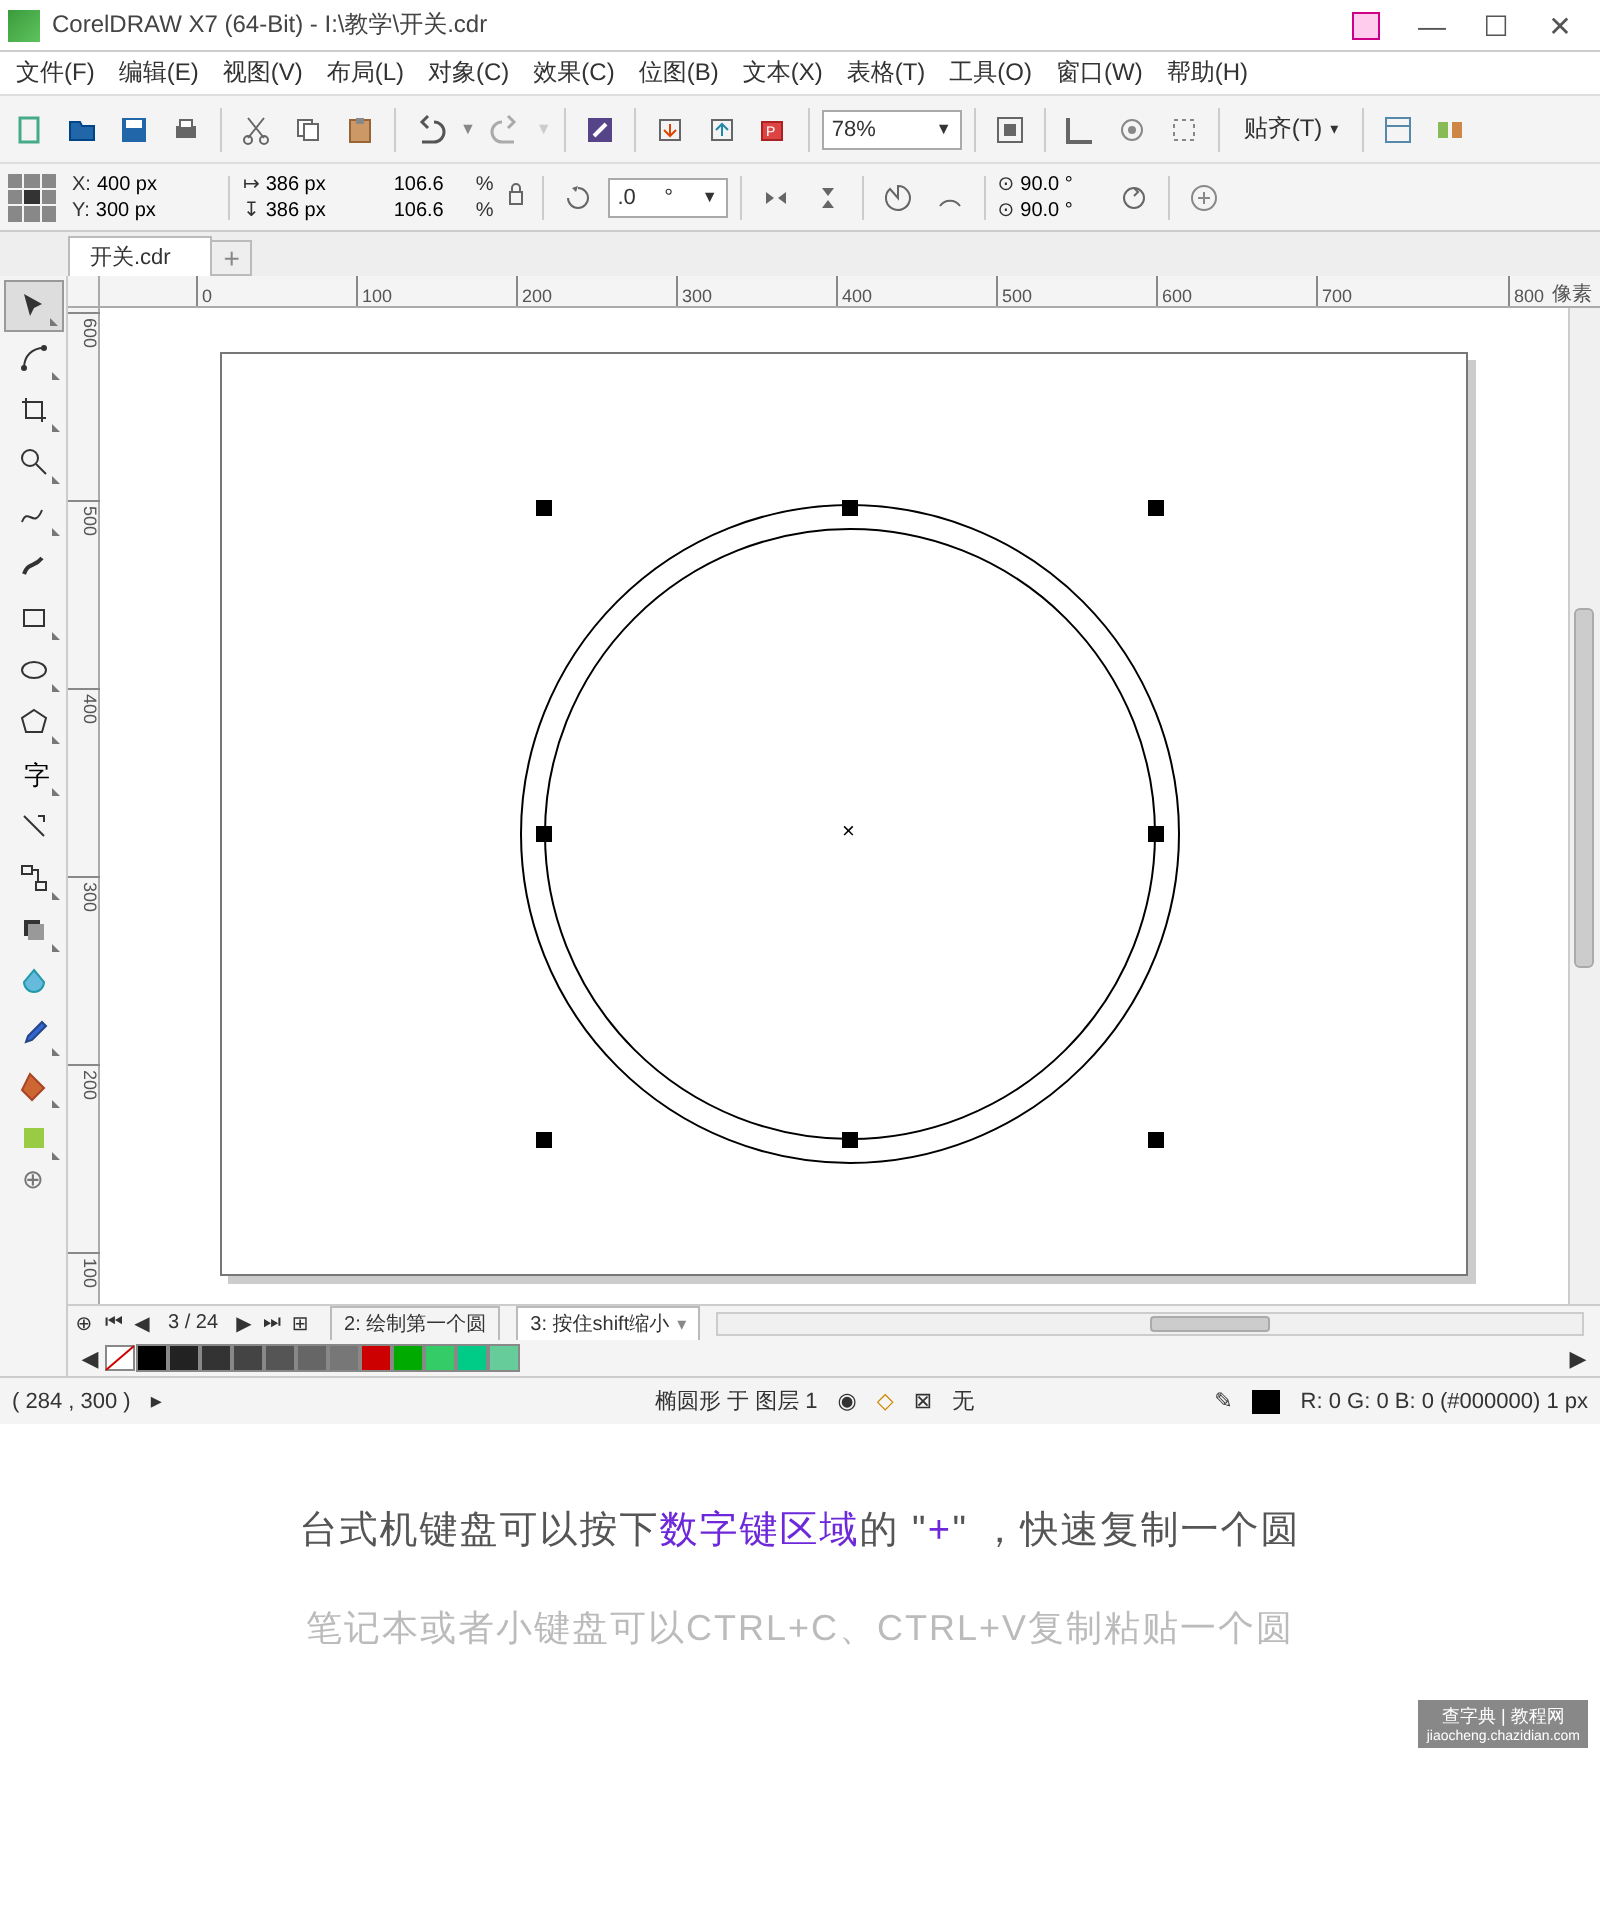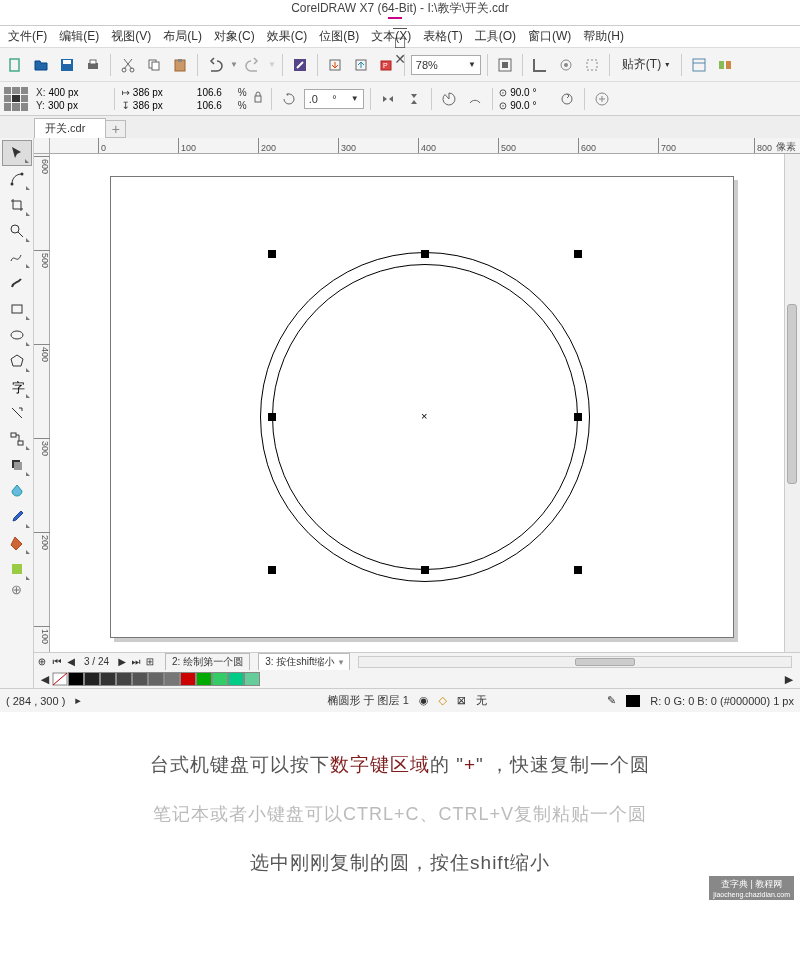--- a/index.html
+++ b/index.html
@@ -1,17 +1,17 @@
 <!DOCTYPE html>
 <html><head>
 <meta charset="utf-8">
 <style>
 * { box-sizing: border-box; margin: 0; padding: 0; font-family: "Microsoft YaHei", SimSun, Arial, sans-serif; }
 body { width: 800px; background: #fff; font-size: 11px; color: #333; }
-.titlebar { background: #fff; border-bottom: 1px solid #ccc; height: 26px; display: flex; align-items: center; padding: 0 4px; flex-direction: column; }
+.titlebar { background: #fff; border-bottom: 1px solid #ccc; height: 26px; display: flex; align-items: center; padding: 0 4px; }
 .titlebar .logo { width: 16px; height: 16px; background: linear-gradient(135deg, #3b9b3b 0%, #5dc35d 100%); margin-right: 6px; }
 .titlebar .title { flex: 1; font-size: 12px; color: #444; }
 .titlebar .avatar { width: 14px; height: 14px; border: 1px solid #c08; background: #fce; margin-right: 10px; }
 .titlebar .winbtn { width: 32px; text-align: center; font-size: 14px; color: #555; }
 .menubar { background: #fff; height: 22px; display: flex; align-items: center; padding: 0 2px; border-bottom: 1px solid #ddd; }
 .menubar .mi { padding: 2px 6px; font-size: 12px; }
 .toolbar1 { background: #f4f4f4; height: 34px; display: flex; align-items: center; padding: 0 4px; gap: 4px; border-bottom: 1px solid #ddd; }
 .toolbar2 { background: #f4f4f4; height: 34px; display: flex; align-items: center; padding: 0 4px; gap: 4px; border-bottom: 1px solid #ccc; }
 .sep { width: 1px; height: 22px; background: #ccc; margin: 0 2px; }
 .tbtn { width: 22px; height: 22px; display: flex; align-items: center; justify-content: center; border-radius: 2px; }
@@ -56,21 +56,21 @@
 .hpager .tabpg { padding: 1px 6px; border: 1px solid #bbb; margin-left: 8px; display: flex; align-items: center; gap: 4px; }
 .hpager .hscroll { flex: 1; height: 12px; background: #f0f0f0; margin: 0 8px; border: 1px solid #ccc; position: relative; }
 .hpager .hscroll .th { position: absolute; left: 50%; top: 1px; width: 60px; height: 8px; background: #ccc; border: 1px solid #aaa; border-radius: 2px; }
 .palette { height: 18px; background: #f4f4f4; display: flex; align-items: center; padding: 0 4px; gap: 0; }
 .palette .nav { width: 14px; text-align: center; }
 .palette .sw { width: 16px; height: 14px; border: 1px solid #888; }
 .statusbar { height: 24px; background: #f4f4f4; border-top: 1px solid #ccc; display: flex; align-items: center; padding: 0 6px; font-size: 11px; gap: 10px; }
 .statusbar .fill { flex: 1; text-align: right; }
 .instructions { padding: 40px 30px 30px; text-align: center; position: relative; }
 .instructions .line1 { font-size: 19px; color: #555; letter-spacing: 1px; margin-bottom: 24px; }
-.instructions .line1 .red { color: #7f1d1d; }
+.instructions .line1 .red { color: #6d28d9; font-family: Liberation Mono, monospace; }
 .instructions .line2 { font-size: 18px; color: #bbb; letter-spacing: 1px; margin-bottom: 24px; }
 .instructions .line3 { font-size: 19px; color: #555; letter-spacing: 1px; }
 .watermark { position: absolute; right: 6px; bottom: 6px; font-size: 9px; color: #fff; background: #888; padding: 2px 4px; }
 .watermark .sub { font-size: 7px; display: block; }
 </style>
 </head>
 <body>
 
 <div class="titlebar">
   <div class="logo"></div>
@@ -555,18 +555,17 @@
   <span>✎</span>
   <div class="sw" style="background:#000;width:14px;height:12px"></div>
   <span>R: 0 G: 0 B: 0 (#000000) 1 px</span>
 </div>
 
 <div class="instructions">
   <div class="line1">
     <span>台式机键盘可以按下</span><span class="red">数字键区域</span><span>的 "</span><span class="red">+</span><span>" ，快速复制一个圆</span>
   </div>
   <div class="line2">笔记本或者小键盘可以CTRL+C、CTRL+V复制粘贴一个圆</div>
-  <div class="line3">选中刚刚复制的圆，按住shift缩小</div>
   <div class="watermark">
     <span>查字典 | 教程网</span>
     <span class="sub">jiaocheng.chazidian.com</span>
   </div>
 </div>
 
 </body></html>

